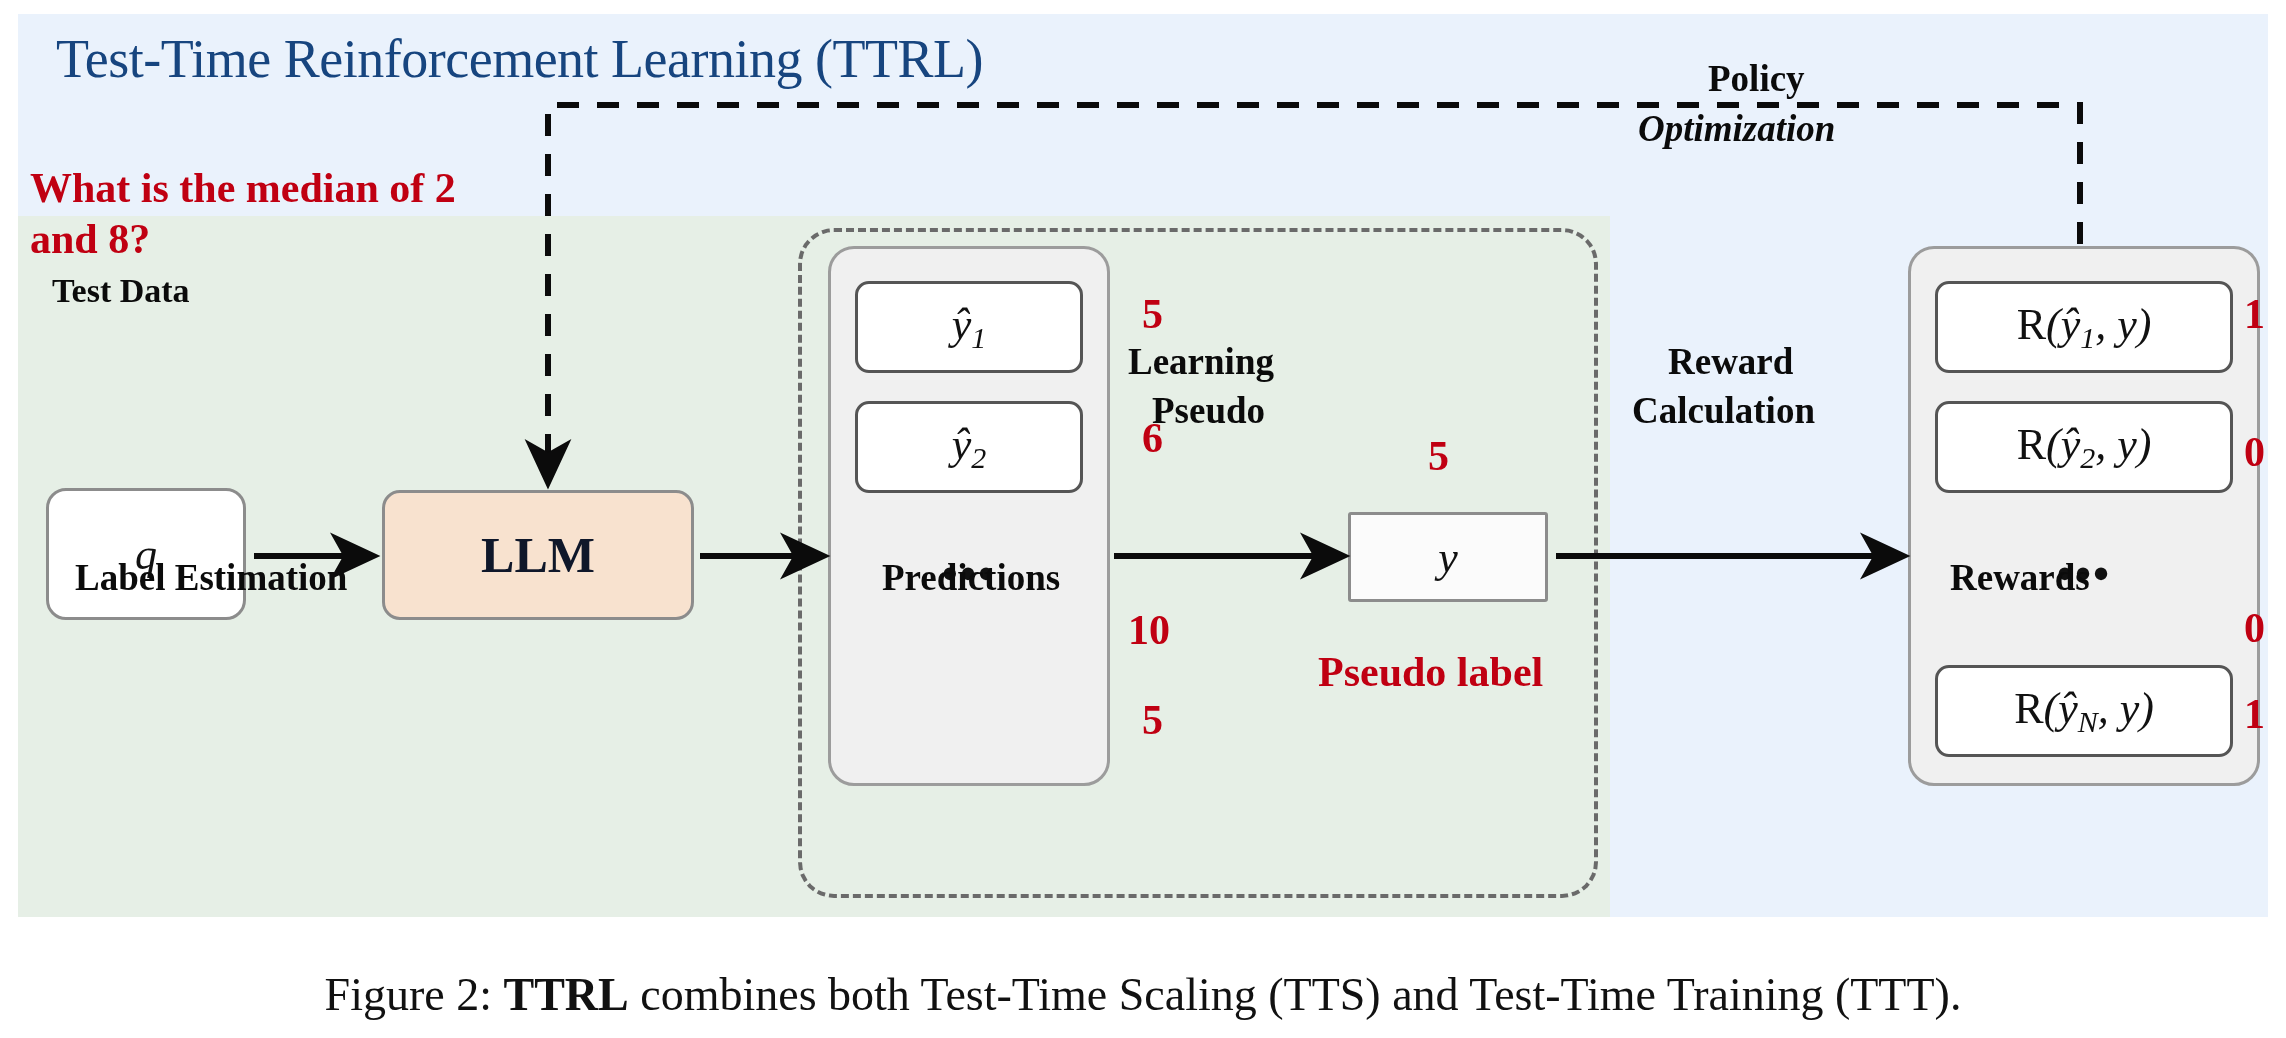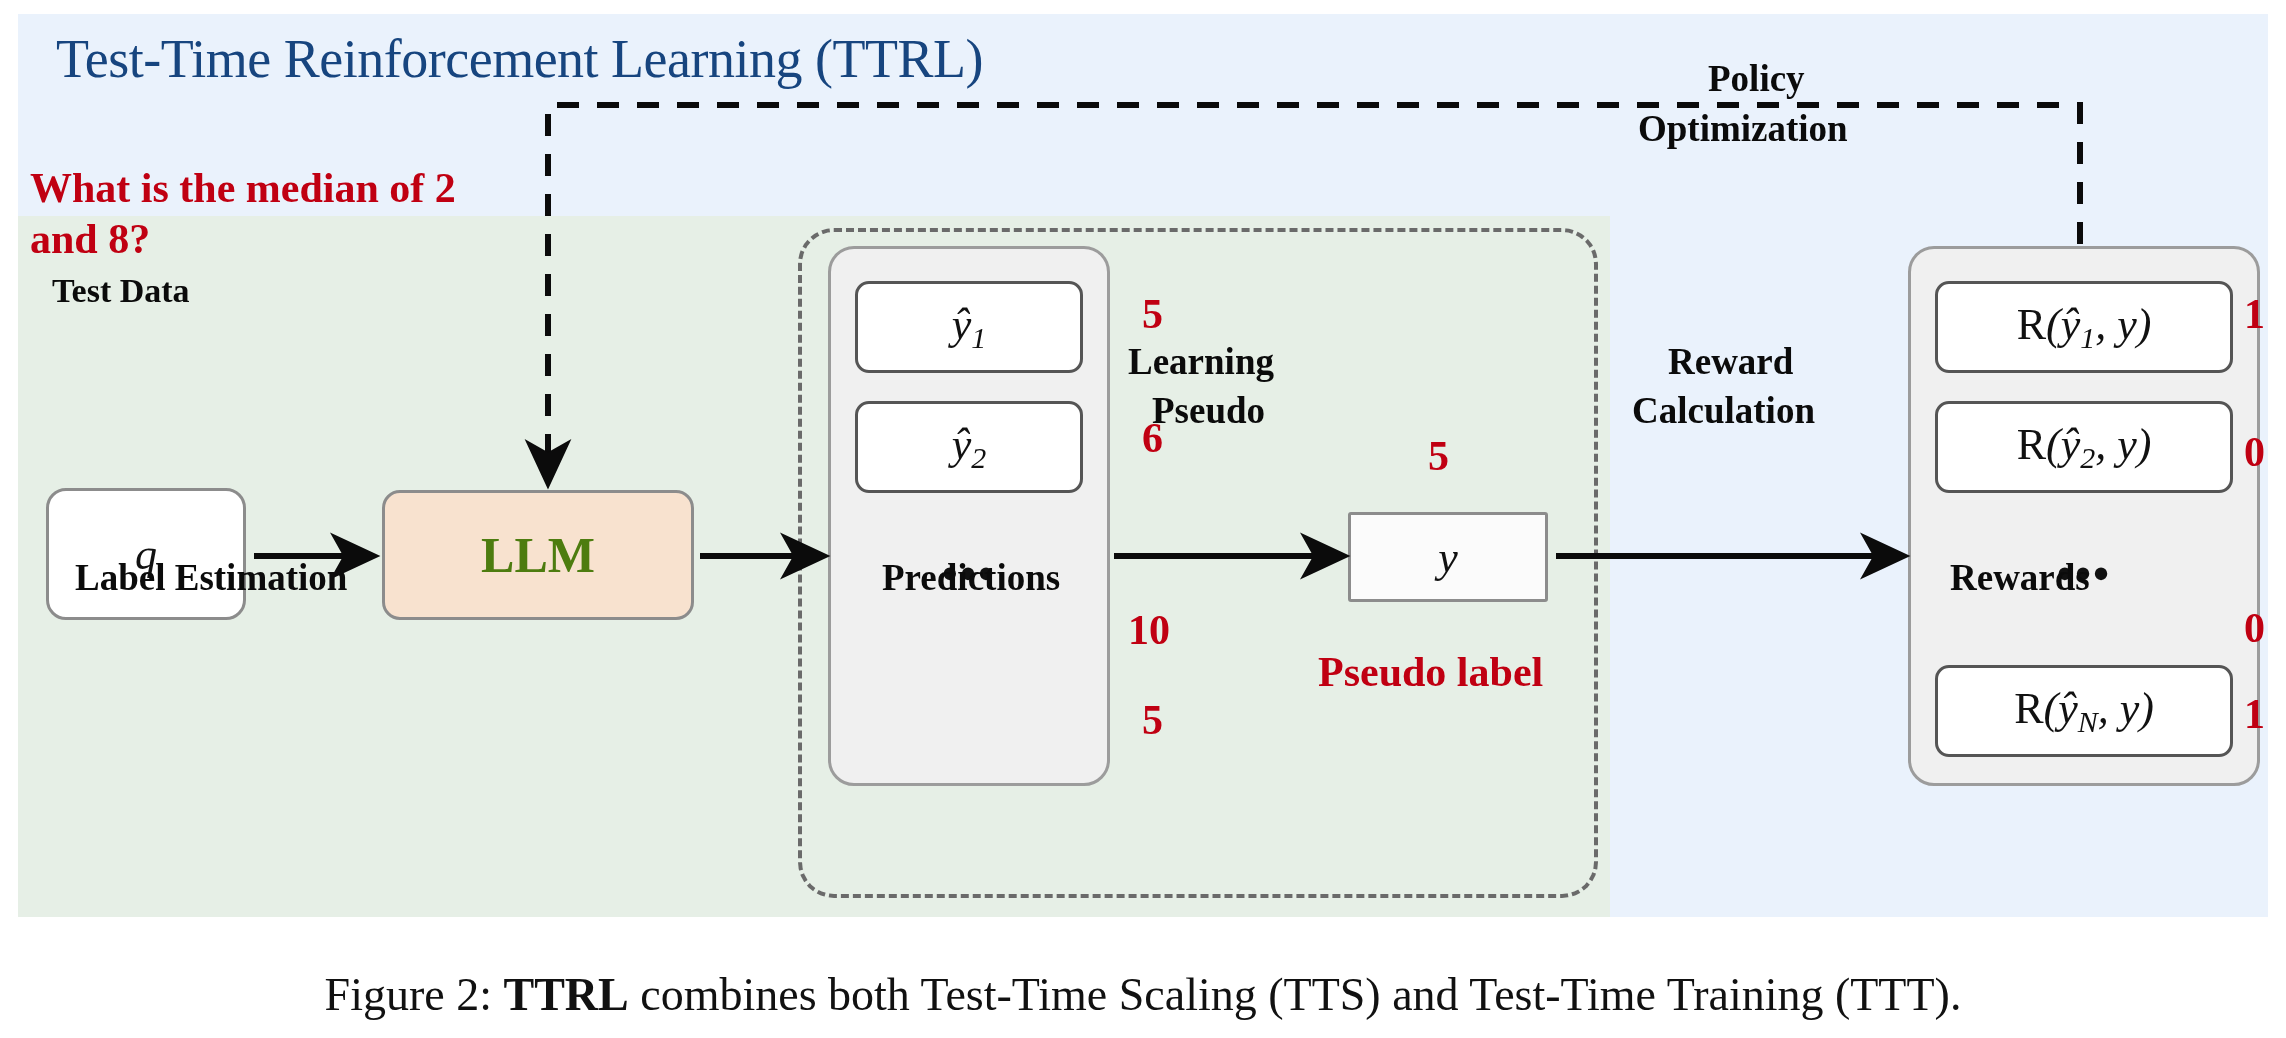--- a/index.html
+++ b/index.html
@@ -65,21 +65,21 @@
     color: #0b0b0b;
     white-space: nowrap;
     font-size: 34px;
   }
   .lbl.test-data   { left: 52px;  top: 272px; }
   .lbl.label-est   { left: 52px;  top: 556px; font-size: 37px; margin-left: 23px; }
   .lbl.predictions { left: 882px; top: 556px; font-size: 37px; }
   .lbl.rewards     { left: 1950px;top: 556px; font-size: 37px; }
 
   .lbl.policy      { left: 1708px; top: 57px;  font-size: 37px; text-align: right; }
-  .lbl.optimization{ left: 1638px; top: 107px; font-size: 37px; }
+  .lbl.optimization{ left: 1638px; top: 107px; font-size: 37px; font-style: italic; }
 
   .lbl.majority    { left: 1128px; top: 340px; font-size: 37px; }
   .lbl.voting      { left: 1152px; top: 389px; font-size: 37px; }
   .lbl.reward-calc1{ left: 1668px; top: 340px; font-size: 37px; }
   .lbl.reward-calc2{ left: 1632px; top: 389px; font-size: 37px; }
 
   
   .box {
     position: absolute;
     box-sizing: border-box;
@@ -94,21 +94,21 @@
     left: 46px; top: 488px;
     width: 200px; height: 132px;
     border-radius: 20px;
   }
   .box-llm {
     left: 382px; top: 490px;
     width: 312px; height: 130px;
     background: #f8e2cf;
     border-radius: 18px;
   }
-  .box-llm .txt { font-size: 50px; font-weight: bold; color: #4d7c0f; }
+  .box-llm .txt { font-size: 50px; font-weight: bold; color: #0f172a; }
 
   .math { font-family: "Liberation Serif","DejaVu Serif",serif; font-style: italic; font-size: 44px; color: #111; }
   .math .sub { font-style: italic; font-size: 30px; vertical-align: -0.30em; }
   .math .up  { font-style: normal; }
 
   
   .stack {
     position: absolute;
     box-sizing: border-box;
     background: #f0f0f0;

